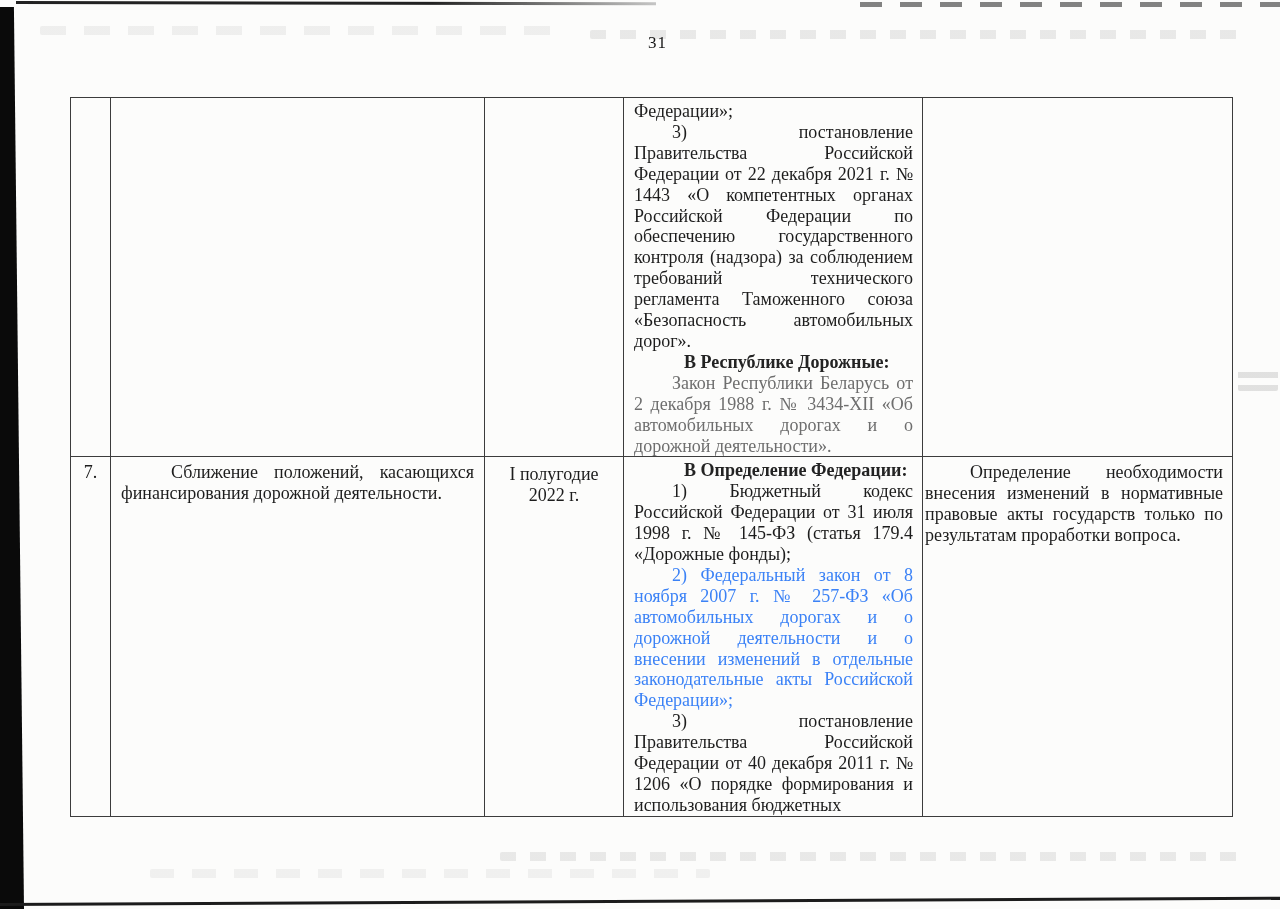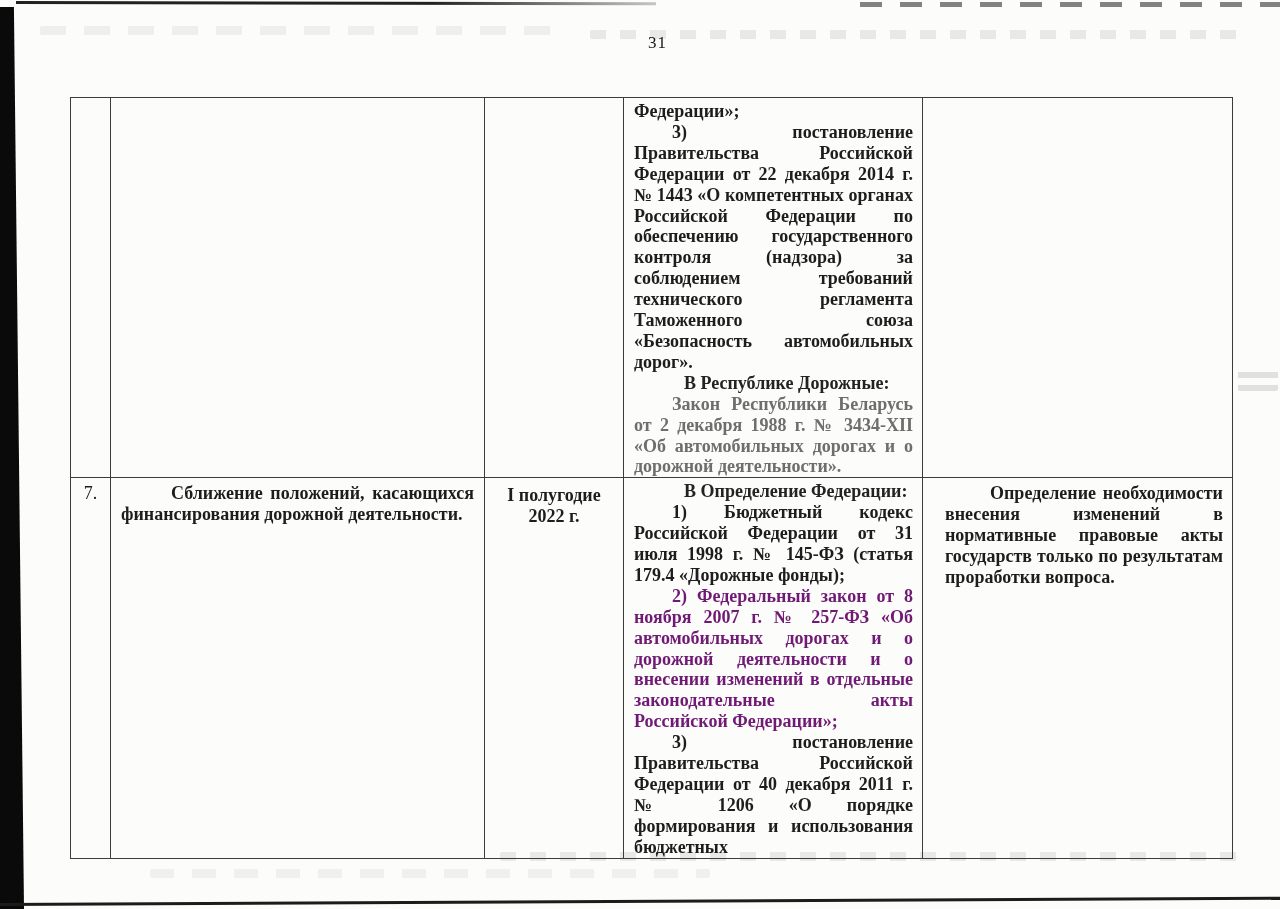--- a/index.html
+++ b/index.html
@@ -82,31 +82,31 @@
     border: 1.4px solid var(--border);
     vertical-align: top;
     font-size: 18px;
     line-height: 20.9px;
   }
   tr.row-a td { height: 355px; }
   tr.row-b td { height: 354px; }
 
   td.c-num    { text-align: center; padding-top: 5px; }
   td.c-meas   { padding: 5px 10px 0 10px; text-align: justify; }
-  td.c-term   { text-align: center; padding: 7px 8px 0 8px; font-weight: bold; }
+  td.c-term   { text-align: center; padding: 7px 8px 0 8px; }
   td.c-legal  { padding: 3px 9px 0 10px; text-align: justify; }
-  td.c-result { padding: 5px 9px 0 22px; text-align: justify; }
+  td.c-result { padding: 5px 9px 0 2px; text-align: justify; }
 
-  .para      { text-align: justify; font-weight: bold; }
+  .para      { text-align: justify; }
   .indent-38 { text-indent: 38px; }
   .indent-45 { text-indent: 45px; }
   .indent-50 { text-indent: 50px; }
   .hdr       { font-weight: 700; text-indent: 50px; color: #232323; }
   .faded     { color: var(--faded); }
-  .dim       { color: #701a75; }
+  .dim       { color: #3b82f6; }
 </style>
 </head>
 <body>
 
 <div class="page">
 
   <div class="edge-strip"></div>
   <div class="top-edge-line"></div>
   <div class="top-edge-dashes"></div>
   <div class="ghost-row ghost-a"></div>
@@ -127,21 +127,21 @@
       <col style="width:310px">
     </colgroup>
 
     <tbody>
         <tr class="row-a">
       <td class="c-num"></td>
       <td class="c-meas"></td>
       <td class="c-term"></td>
       <td class="c-legal">
         <p class="para">Федерации»;</p>
-        <p class="para indent-38">3) постановление Правительства Российской Федерации от 22 декабря 2014 г. № 1443 «О компетентных органах Российской Федерации по обеспечению государственного контроля (надзора) за соблюдением требований технического регламента Таможенного союза «Безопасность автомобильных дорог».</p>
+        <p class="para indent-38">3) постановление Правительства Российской Федерации от 22 декабря 2021 г. № 1443 «О компетентных органах Российской Федерации по обеспечению государственного контроля (надзора) за соблюдением требований технического регламента Таможенного союза «Безопасность автомобильных дорог».</p>
         <p class="para hdr">В Республике Дорожные:</p>
         <p class="para indent-38 faded">Закон Республики Беларусь от 2 декабря 1988 г. № 3434-XII «Об автомобильных дорогах и о дорожной деятельности».</p>
       </td>
       <td class="c-result"></td>
     </tr>
 
     <tr class="row-b">
       <td class="c-num">7.</td>
       <td class="c-meas">
         <p class="para indent-50">Сближение положений, касающихся финансирования дорожной деятельности.</p>

